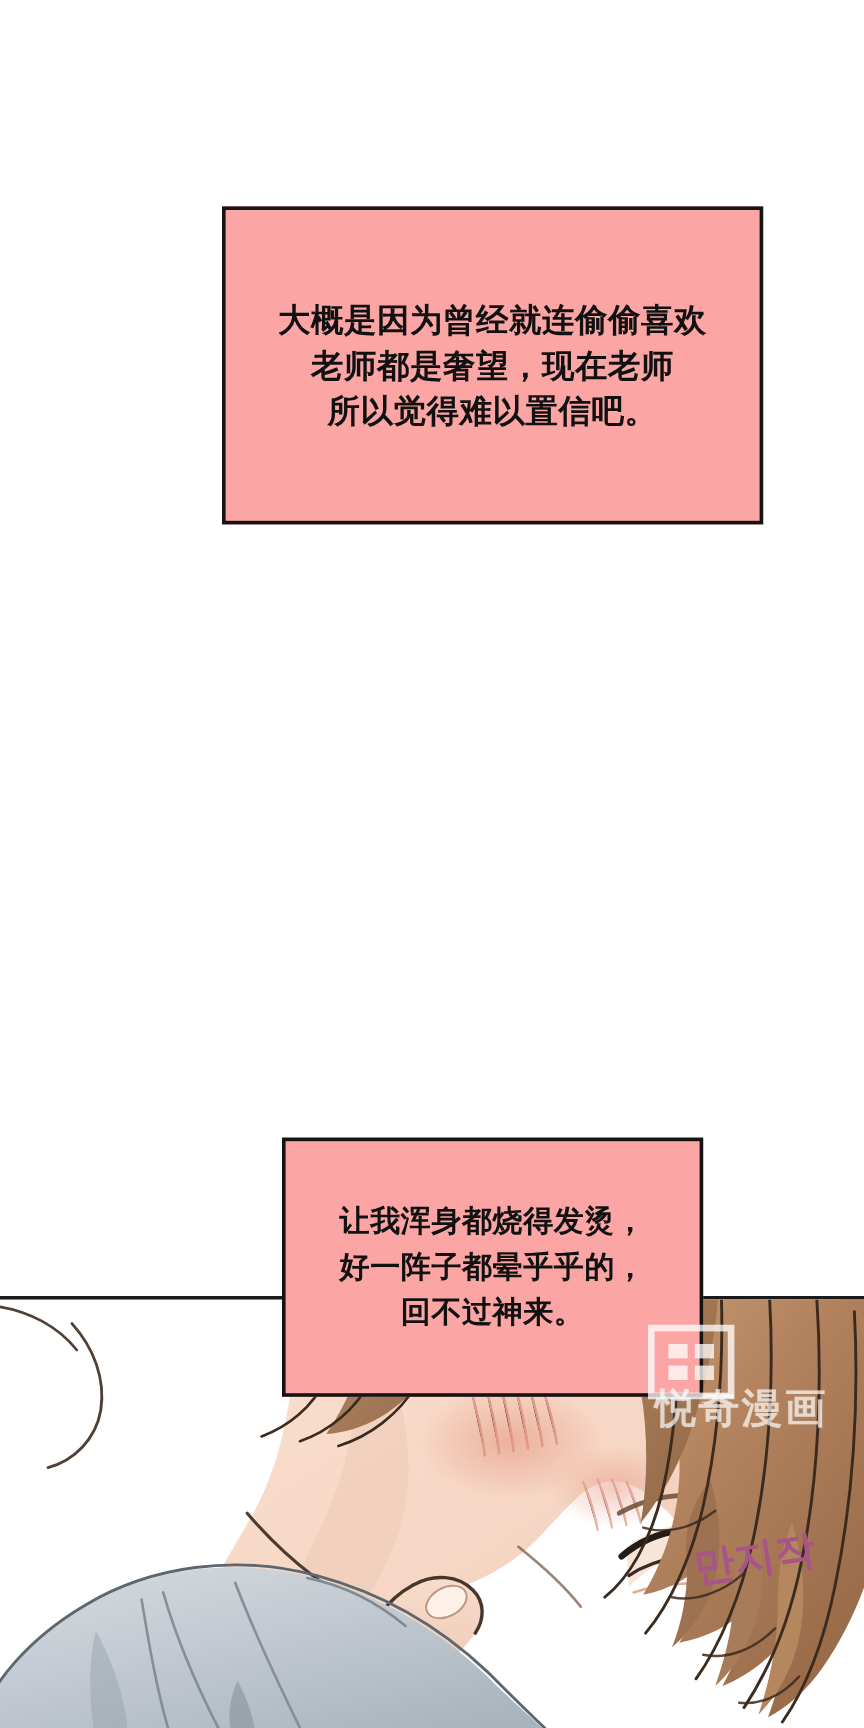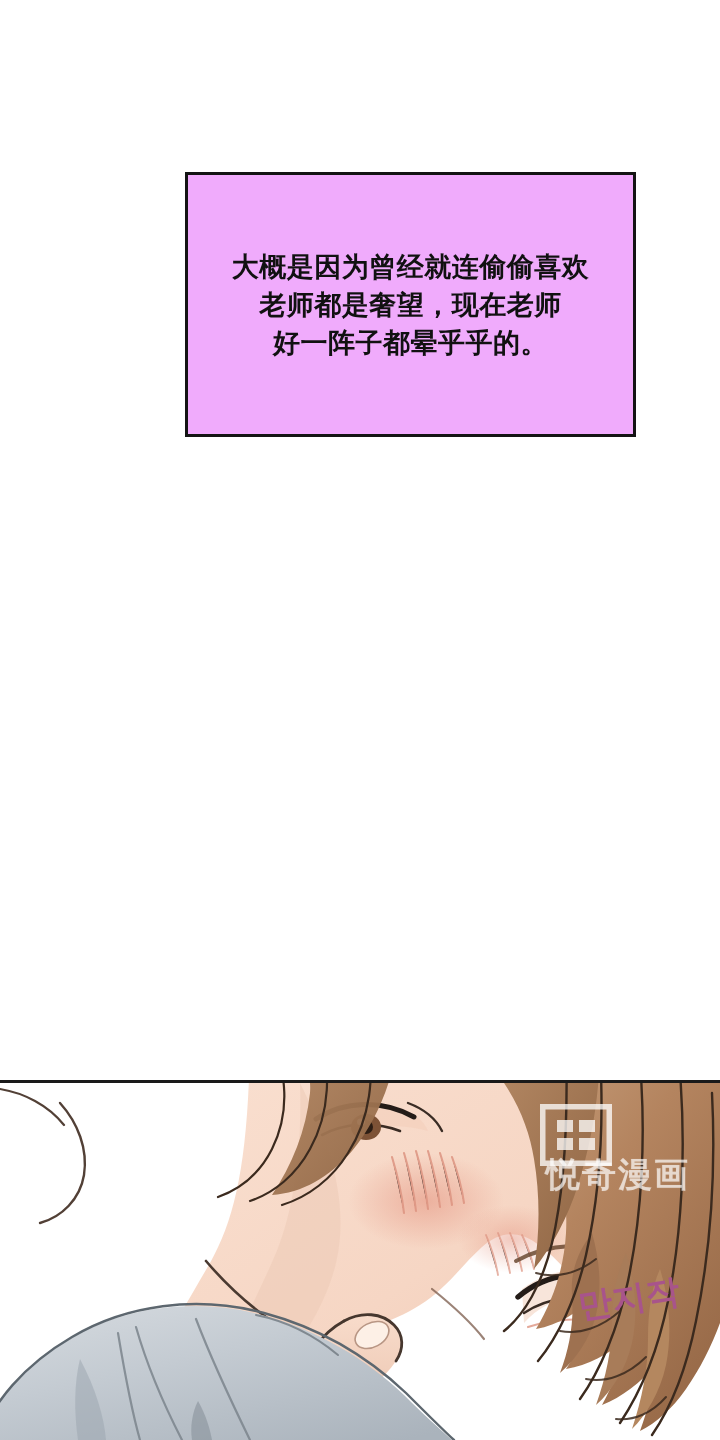--- a/index.html
+++ b/index.html
@@ -25,21 +25,21 @@
     left: 0;
     width: 720px;
     height: 3px;
     background: #1a1a1a;
   }
 
   
   .text-box {
     position: absolute;
     box-sizing: border-box;
-    background: #f0abfc;
+    background: #fca5a5;
     border: 3px solid #141414;
     display: flex;
     align-items: center;
     justify-content: center;
     z-index: 20;
   }
   .text-box .lines {
     text-align: center;
     color: #111111;
     font-weight: 700;
@@ -316,25 +316,32 @@
       </g>
     </svg>
   </div>
 
   <div class="panel-divider" style="top:1080px;"></div>
 
   <div class="text-box" id="box-1">
     <div class="lines">
       <span class="ln">大概是因为曾经就连偷偷喜欢</span>
       <span class="ln">老师都是奢望，现在老师</span>
-      <span class="ln">好一阵子都晕乎乎的。</span>
+      <span class="ln">所以觉得难以置信吧。</span>
     </div>
   </div>
 
 
+  <div class="text-box" id="box-3">
+    <div class="lines">
+      <span class="ln">让我浑身都烧得发烫，</span>
+      <span class="ln">好一阵子都晕乎乎的，</span>
+      <span class="ln">回不过神来。</span>
+    </div>
+  </div>
 
   <div id="wm-logo">
     <svg width="72" height="62" viewBox="0 0 72 62" xmlns="http://www.w3.org/2000/svg">
       <rect x="2" y="2" width="68" height="58" fill="none" stroke="#ffffff" stroke-width="7" opacity="0.92"></rect>
       <rect x="17" y="16" width="16" height="12" fill="#ffffff" opacity="0.92"></rect>
       <rect x="39" y="16" width="16" height="12" fill="#ffffff" opacity="0.92"></rect>
       <rect x="17" y="34" width="16" height="12" fill="#ffffff" opacity="0.92"></rect>
       <rect x="39" y="34" width="16" height="12" fill="#ffffff" opacity="0.92"></rect>
     </svg>
   </div>

